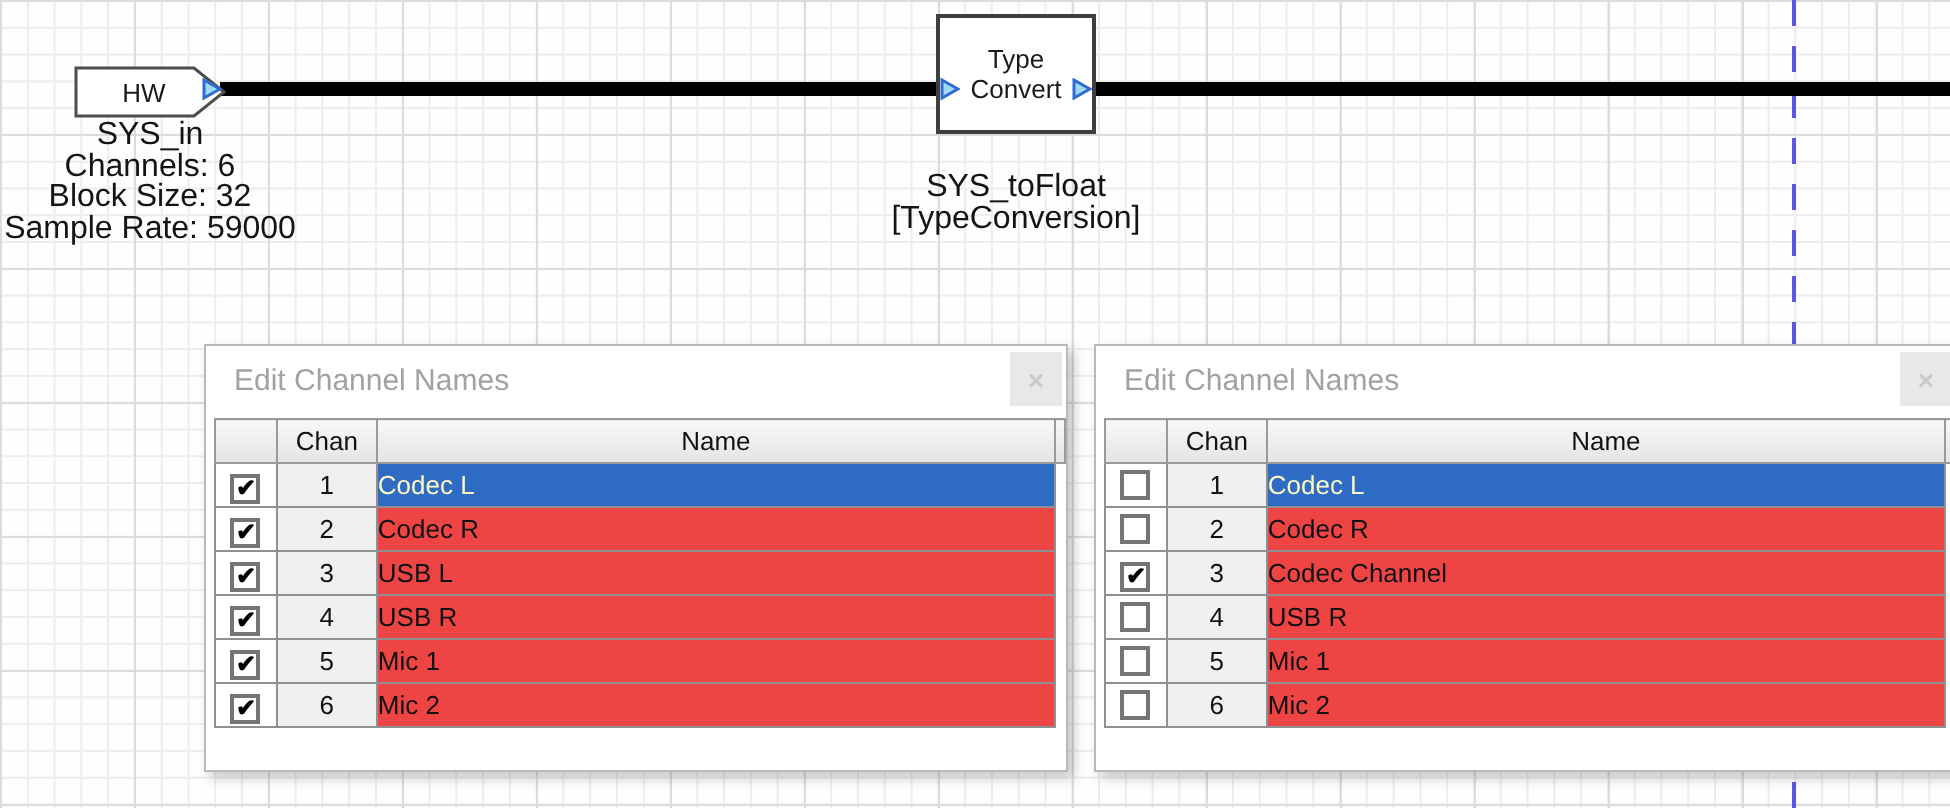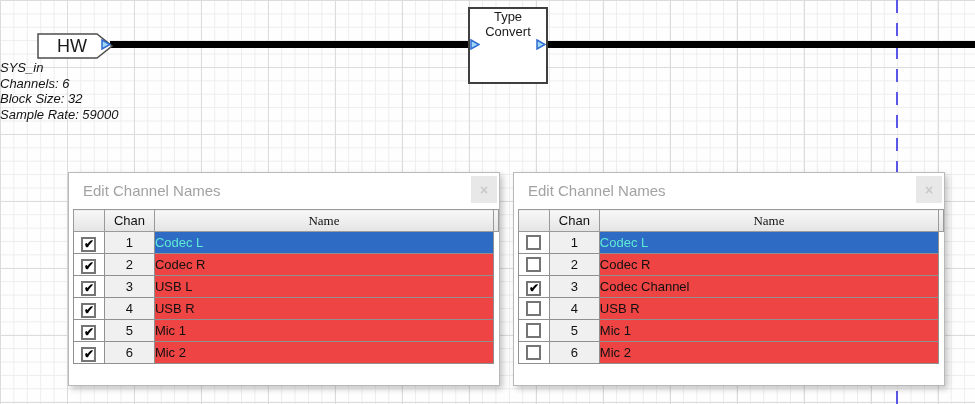--- a/index.html
+++ b/index.html
@@ -19,40 +19,41 @@
     position:absolute; left:896px; top:0; width:2px; height:404px;
     background:repeating-linear-gradient(to bottom,#5b57e6 0 13px,transparent 13px 23px);
   }
   .wire { position:absolute; top:41px; height:7px; background:#000; }
   .wire-1 { left:110px; width:358px; }
   .wire-2 { left:548px; width:427px; }
   .hw-block { position:absolute; left:37px; top:33px; width:76px; height:26px; }
   .hw-label {
     position:absolute; left:0; top:0; width:70px; height:26px;
     display:flex; align-items:center; justify-content:center;
-    font-size:18px; color:#1a1a1a;
+    font-size:13px; color:#1a1a1a;
   }
   .pin { position:absolute; width:10px; height:11px; }
   .pin-hw-out { left:101px; top:39px; }
   .pin-tc-in  { left:470px; top:39px; }
   .pin-tc-out { left:536px; top:39px; }
   .tc-block {
-    position:absolute; left:468px; top:7px; width:80px; height:77px;
+    position:absolute; left:468px; top:7px; width:80px; height:60px;
     background:#fff; border:2px solid #3f3f3f;
-    display:flex; flex-direction:column; align-items:center; 
+    display:flex; flex-direction:column; align-items:center; justify-content:center;
     font-size:13px; color:#1a1a1a; line-height:15px;
   }
-  .caption { position:absolute; font-size:13px; line-height:15.5px; color:#141414;font-style:italic; }
+  .caption { position:absolute; text-align:center; font-size:16px; line-height:15.5px; color:#141414; }
   .caption-hw { left:0px; top:60px; width:150px; }
   .caption-tc { left:433px; top:86px; width:150px; }
   
   .dialog {
     position:absolute; top:172px; width:432px; height:214px;
     background:#fff; border:1px solid #b9b9b9;
     box-shadow:3px 3px 6px rgba(0,0,0,0.22);
+    margin-left:34px;
   }
   .dialog-1 { left:68px; }
   .dialog-2 { left:513px; }
   .dialog-title { position:absolute; left:14px; top:9px; font-size:15px; color:#a2a2a2; }
   .dialog-close {
     position:absolute; top:3px; right:2px; width:26px; height:27px;
     background:#e8e8e8; color:#cacaca; font-size:14px; font-weight:bold;
     display:flex; align-items:center; justify-content:center;
   }
   table.grid { position:absolute; left:4px; top:36px; border-collapse:collapse; table-layout:fixed; }
@@ -60,25 +61,25 @@
     border:1px solid #909090; height:22px; padding:0;
     font-size:13px; font-weight:normal; color:#111; overflow:hidden; white-space:nowrap;
   }
   table.grid th {
     background:linear-gradient(#f8f8f8,#e4e4e4);
     border-color:#9a9a9a;
   }
   th.filler, td.filler { width:5px; border-left:none; }
   .col-cb { width:31px; }
   .col-chan { width:50px; text-align:center; }
-  .col-name { width:340px; text-align:center;font-family:Liberation Serif, serif; }
+  .col-name { width:340px; text-align:center; }
   td.cb-cell { text-align:center; background:#fff; }
   td.chan-cell { text-align:center; background:#f0f0f0; }
   td.name-cell { background:#ef4444; padding-left:4px; }
-  td.name-cell.selected { background:#2e6bc4; color:#5eead4; }
+  td.name-cell.selected { background:#2e6bc4; color:#fef9c3; }
   .cb {
     display:inline-flex; width:15px; height:15px; margin-top:3px;
     border:2px solid #757575; background:#fff;
     align-items:center; justify-content:center;
     font-size:12px; font-weight:bold; color:#000; line-height:1;
   }
 </style>
 </head>
 <body>
 
@@ -110,20 +111,22 @@
     <polygon points="1,1 9,5.5 1,10" fill="#9fd9f6" stroke="#2f6bd1" stroke-width="1.5"></polygon>
   </svg>
 
   <div class="caption caption-hw">
     <div>SYS_in</div>
     <div>Channels: 6</div>
     <div>Block Size: 32</div>
     <div>Sample Rate: 59000</div>
   </div>
   <div class="caption caption-tc">
+    <div>SYS_toFloat</div>
+    <div>[TypeConversion]</div>
   </div>
 
   <div class="dialog dialog-1">
     <div class="dialog-title">Edit Channel Names</div>
     <div class="dialog-close">×</div>
     <table class="grid">
       <thead>
         <tr>
           <th class="col-cb"></th>
           <th class="col-chan">Chan</th>

